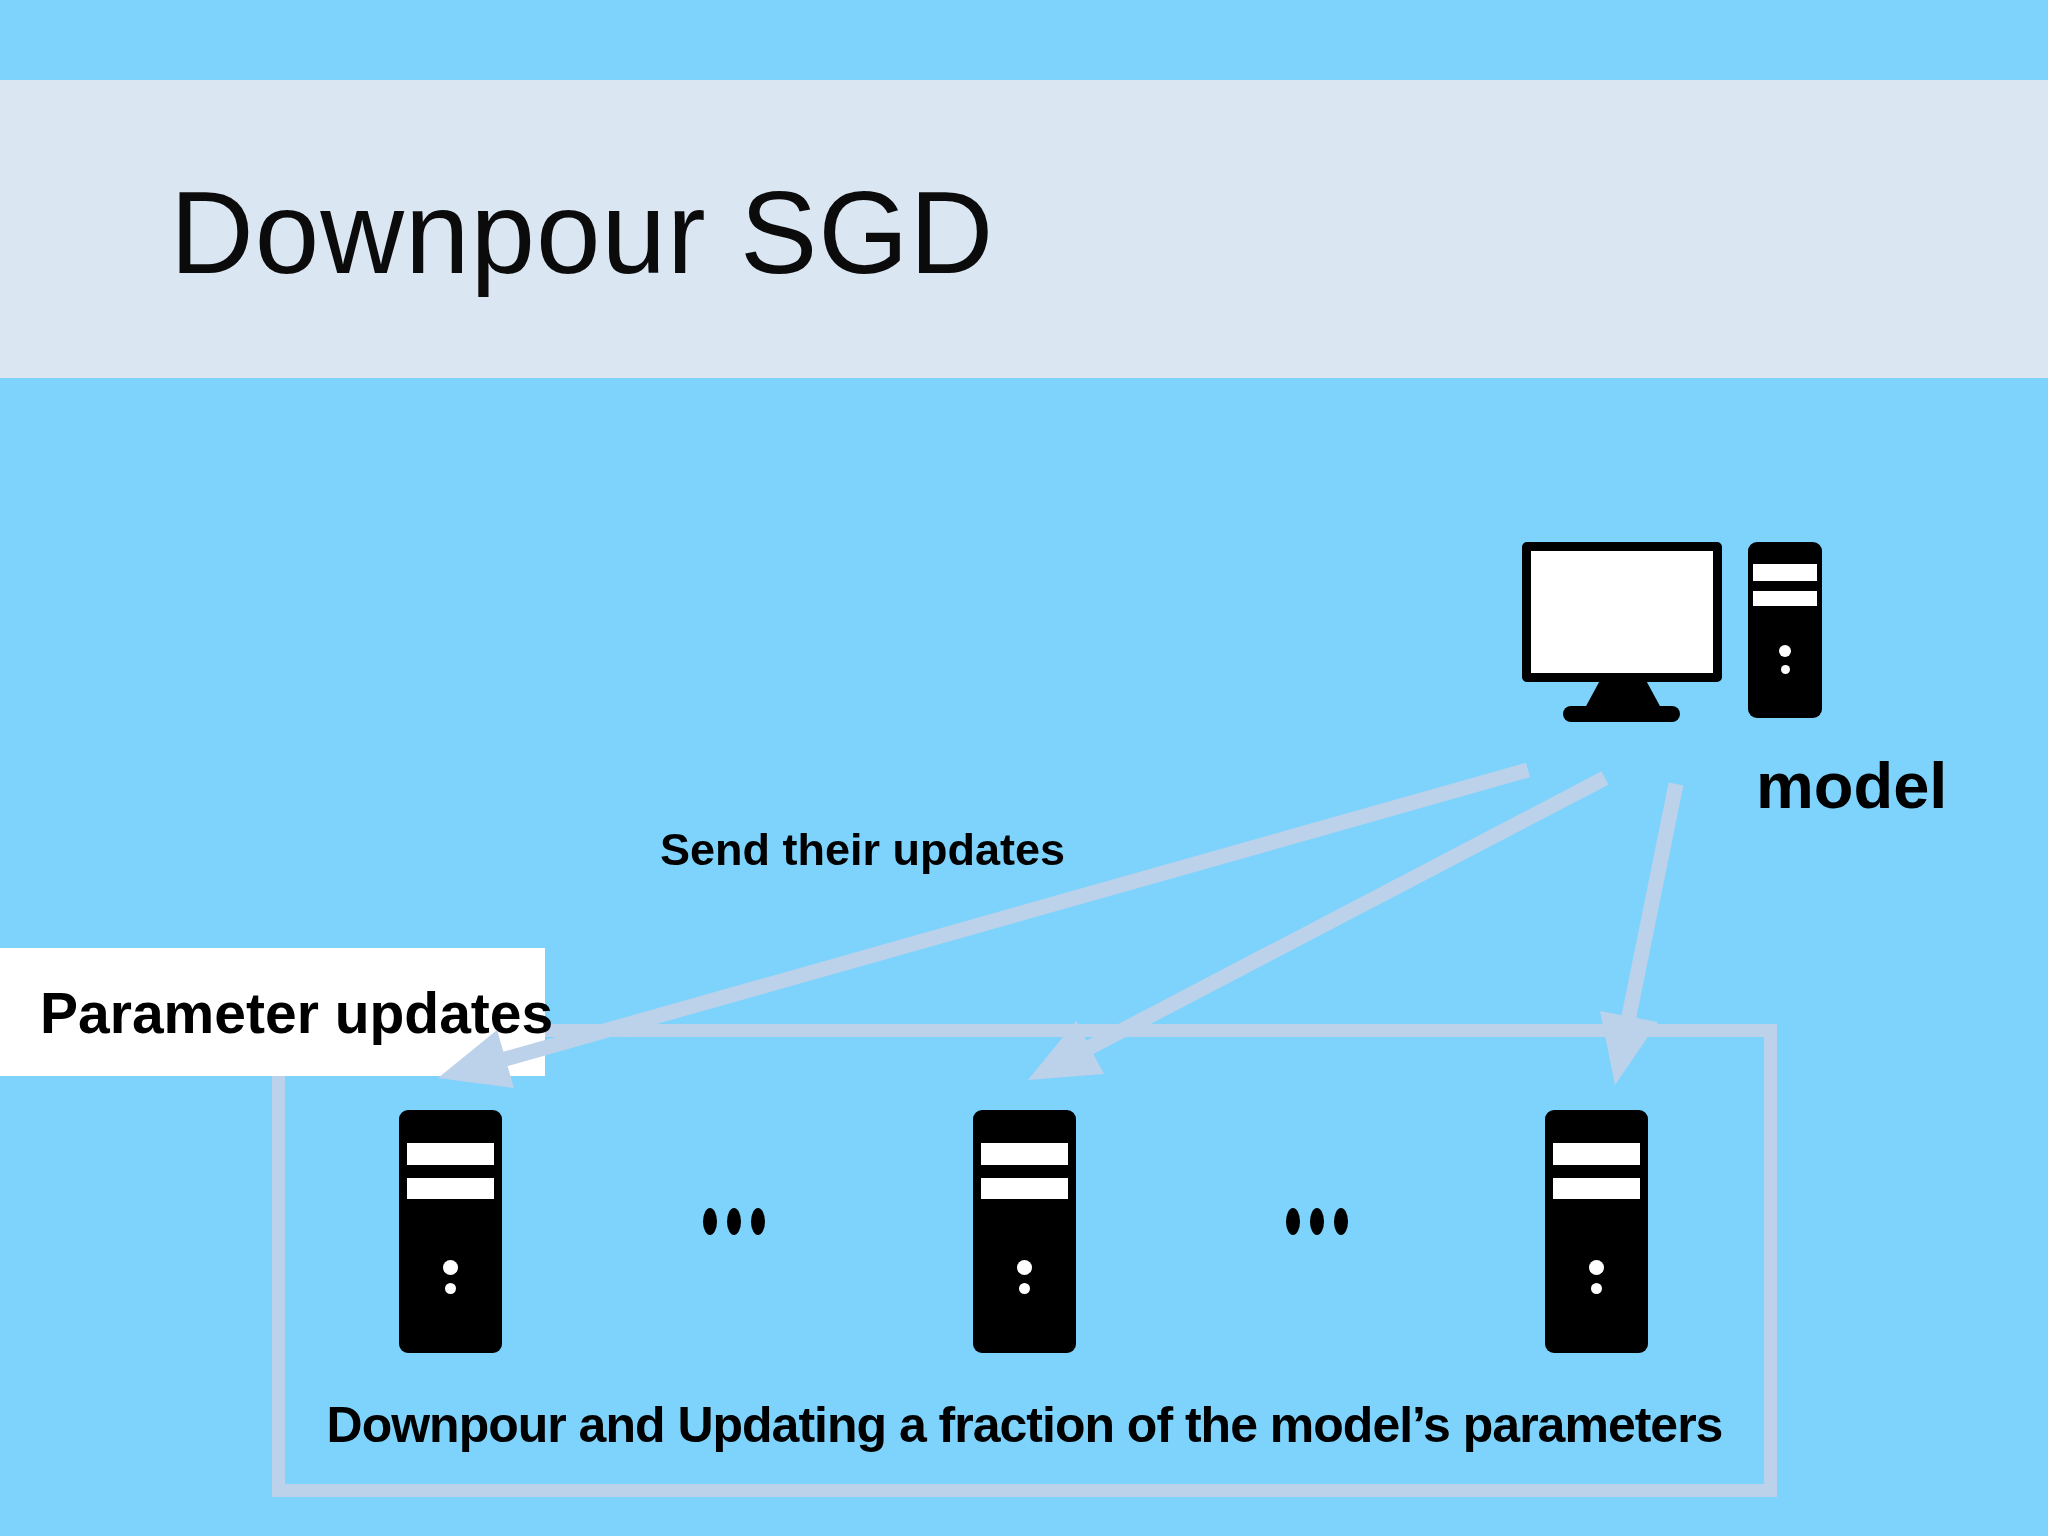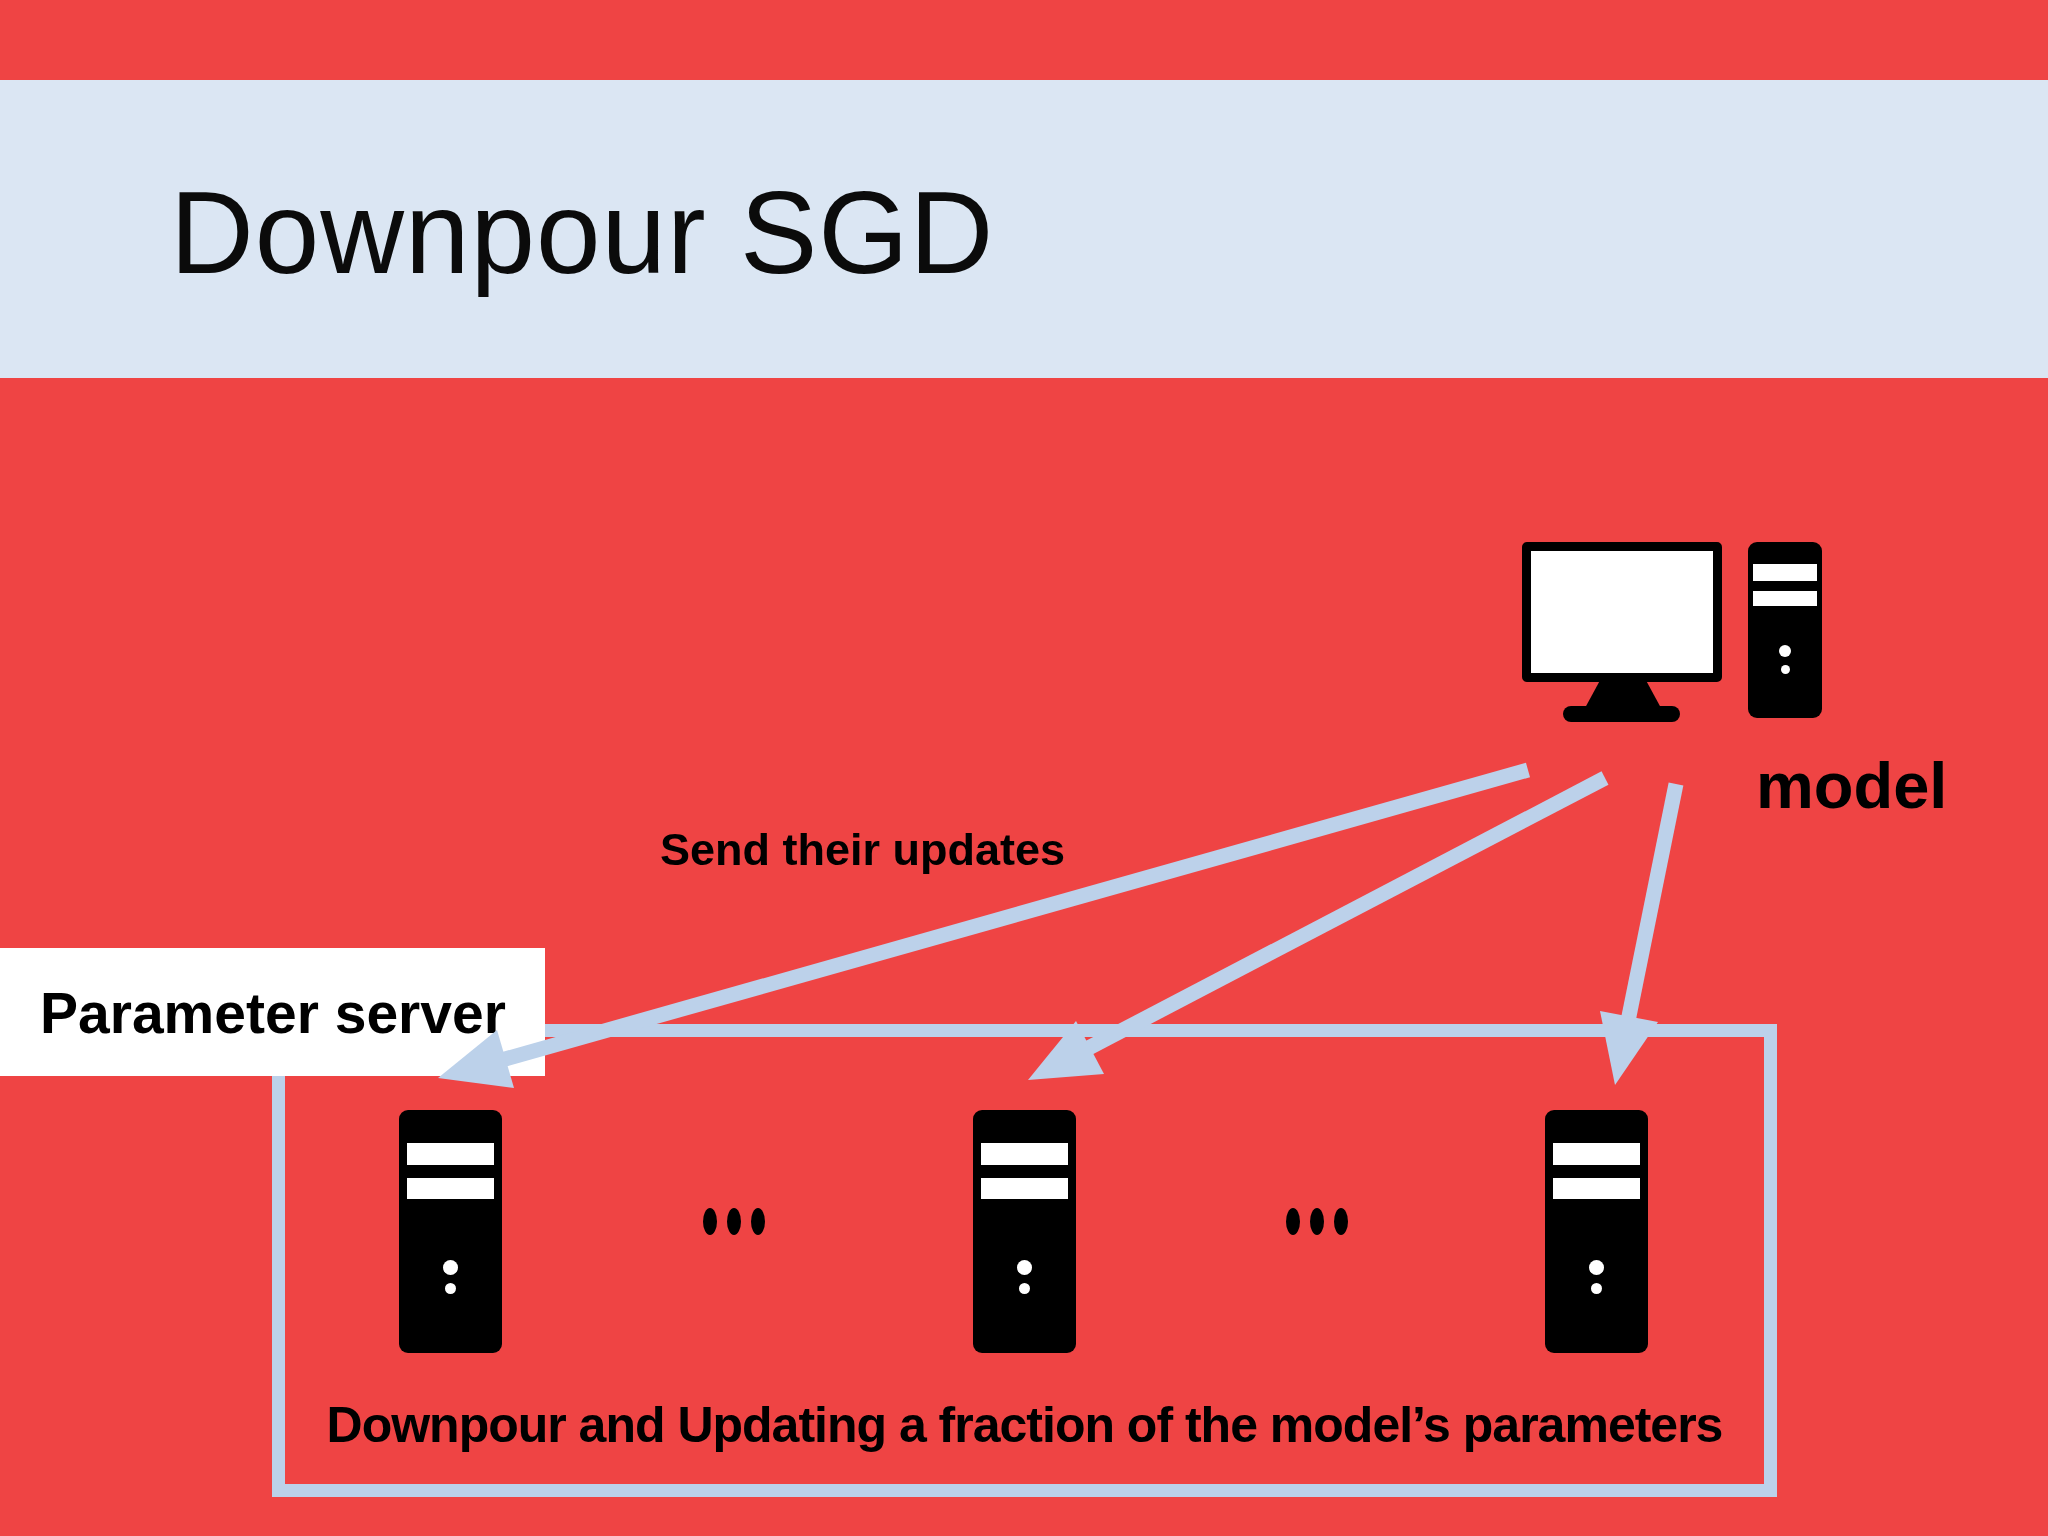--- a/index.html
+++ b/index.html
@@ -1,17 +1,17 @@
 <!DOCTYPE html>
 <html><head>
 <meta charset="utf-8">
 <style>
   html,body{margin:0;padding:0;background:#888;}
   .slide{
-    position:relative;width:2048px;height:1536px;background:#ef4444;
+    position:relative;width:2048px;height:1536px;background:#7dd3fc;
     font-family:"Liberation Sans",sans-serif;overflow:hidden;
   }
   .band{position:absolute;left:0;top:80px;width:2048px;height:298px;background:#dbe6f3;}
   .title{
     position:absolute;left:170px;top:166px;font-size:116px;font-weight:300;
     color:#0b0b0b;letter-spacing:1px;white-space:nowrap;
   }
   .body-text{
     position:absolute;left:42px;top:458px;width:1500px;
     font-size:58px;font-weight:700;color:#000;line-height:94px;white-space:nowrap;
@@ -88,21 +88,21 @@
     <div class="tower model-tower">
       <div class="bar bar1"></div>
       <div class="bar bar2"></div>
       <div class="dot dot1"></div>
       <div class="dot dot2"></div>
     </div>
   </div>
 
   <div class="label send-label">Send their updates</div>
   <div class="label model-label">model</div>
-  <div class="label param-label">Parameter server</div>
+  <div class="label param-label">Parameter updates</div>
 
   <div class="tower server server-1">
     <div class="bar bar1"></div>
     <div class="bar bar2"></div>
     <div class="dot dot1"></div>
     <div class="dot dot2"></div>
   </div>
   <div class="tower server server-2">
     <div class="bar bar1"></div>
     <div class="bar bar2"></div>

